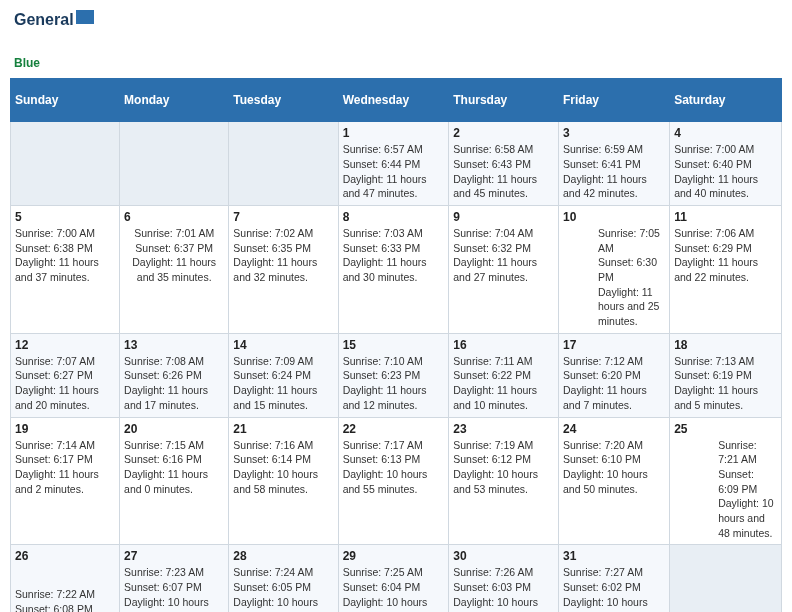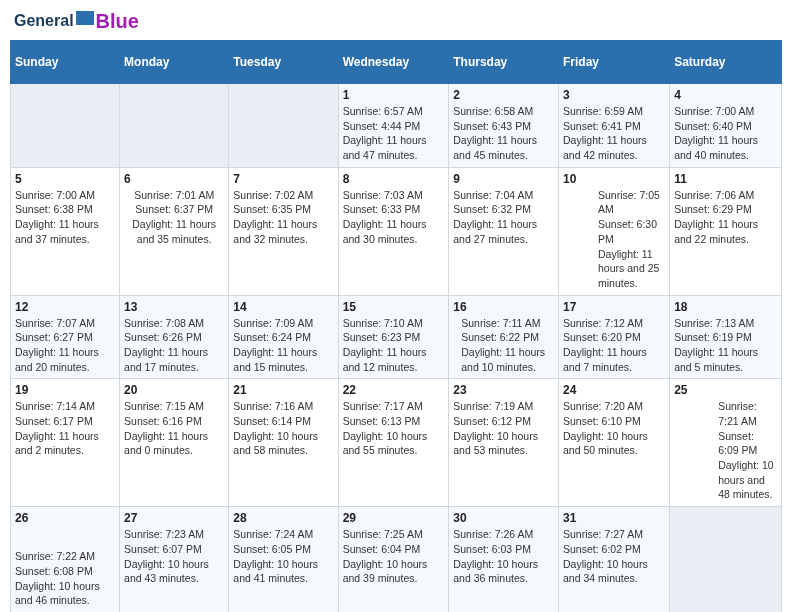--- a/index.html
+++ b/index.html
@@ -77,28 +77,28 @@
     }
     .empty-cell {
       background: #e8eef4 !important;
     }
   </style>
 </head>
 <body>
 
 <div class="header">
   <div class="logo">
-      <div style="display: flex; flex-direction: row; line-height: 1.1;">
+      <div style="display: flex; flex-direction: column; line-height: 1.1; gap: 27px;">
         <div style="display: flex; align-items: center; gap: 2px;">
           <span style="font-weight: bold; font-size: 16px; color: rgb(26, 58, 92);">General</span>
           <svg width="20" height="20" viewBox="0 0 20 20">
             <polygon points="0,0 18,0 18,14 0,14" fill="#2c6fad"></polygon>
           </svg>
         </div>
-        <span style="font-weight: bold; font-size: 20px; color: #a21caf; text-align: center;">Blue</span>
+        <span style="font-weight: bold; font-size: 12px; color: #15803d;">Blue</span>
       </div>
     </div>
   <div class="title-block">
     <div class="main-title"></div>
     <div class="subtitle"></div>
   </div>
 </div>
 
 <table>
   <thead>
@@ -113,21 +113,21 @@
       </tr>
   </thead>
   <tbody>
   <tr>
         <td class="empty-cell"></td>
         <td class="empty-cell"></td>
         <td class="empty-cell"></td>
         <td>
           <span class="day-num">1</span>
           <div class="day-info" style="white-space: pre-line;">Sunrise: 6:57 AM
-Sunset: 4:44 PM
+Sunset: 6:44 PM
 Daylight: 11 hours and 47 minutes.</div>
         </td>
         <td>
           <span class="day-num">2</span>
           <div class="day-info" style="white-space: pre-line;">Sunrise: 6:58 AM
 Sunset: 6:43 PM
 Daylight: 11 hours and 45 minutes.</div>
         </td>
         <td>
           <span class="day-num">3</span>
@@ -206,21 +206,21 @@
 Daylight: 11 hours and 15 minutes.</div>
         </td>
         <td>
           <span class="day-num">15</span>
           <div class="day-info" style="white-space: pre-line;">Sunrise: 7:10 AM
 Sunset: 6:23 PM
 Daylight: 11 hours and 12 minutes.</div>
         </td>
         <td>
           <span class="day-num">16</span>
-          <div class="day-info" style="white-space: pre-line; margin-left: 8px;">Sunrise: 7:11 AM
+          <div class="day-info" style="white-space: pre-line;">Sunrise: 7:11 AM
 Sunset: 6:22 PM
 Daylight: 11 hours and 10 minutes.</div>
         </td>
         <td>
           <span class="day-num">17</span>
           <div class="day-info" style="white-space: pre-line;">Sunrise: 7:12 AM
 Sunset: 6:20 PM
 Daylight: 11 hours and 7 minutes.</div>
         </td>
         <td>

